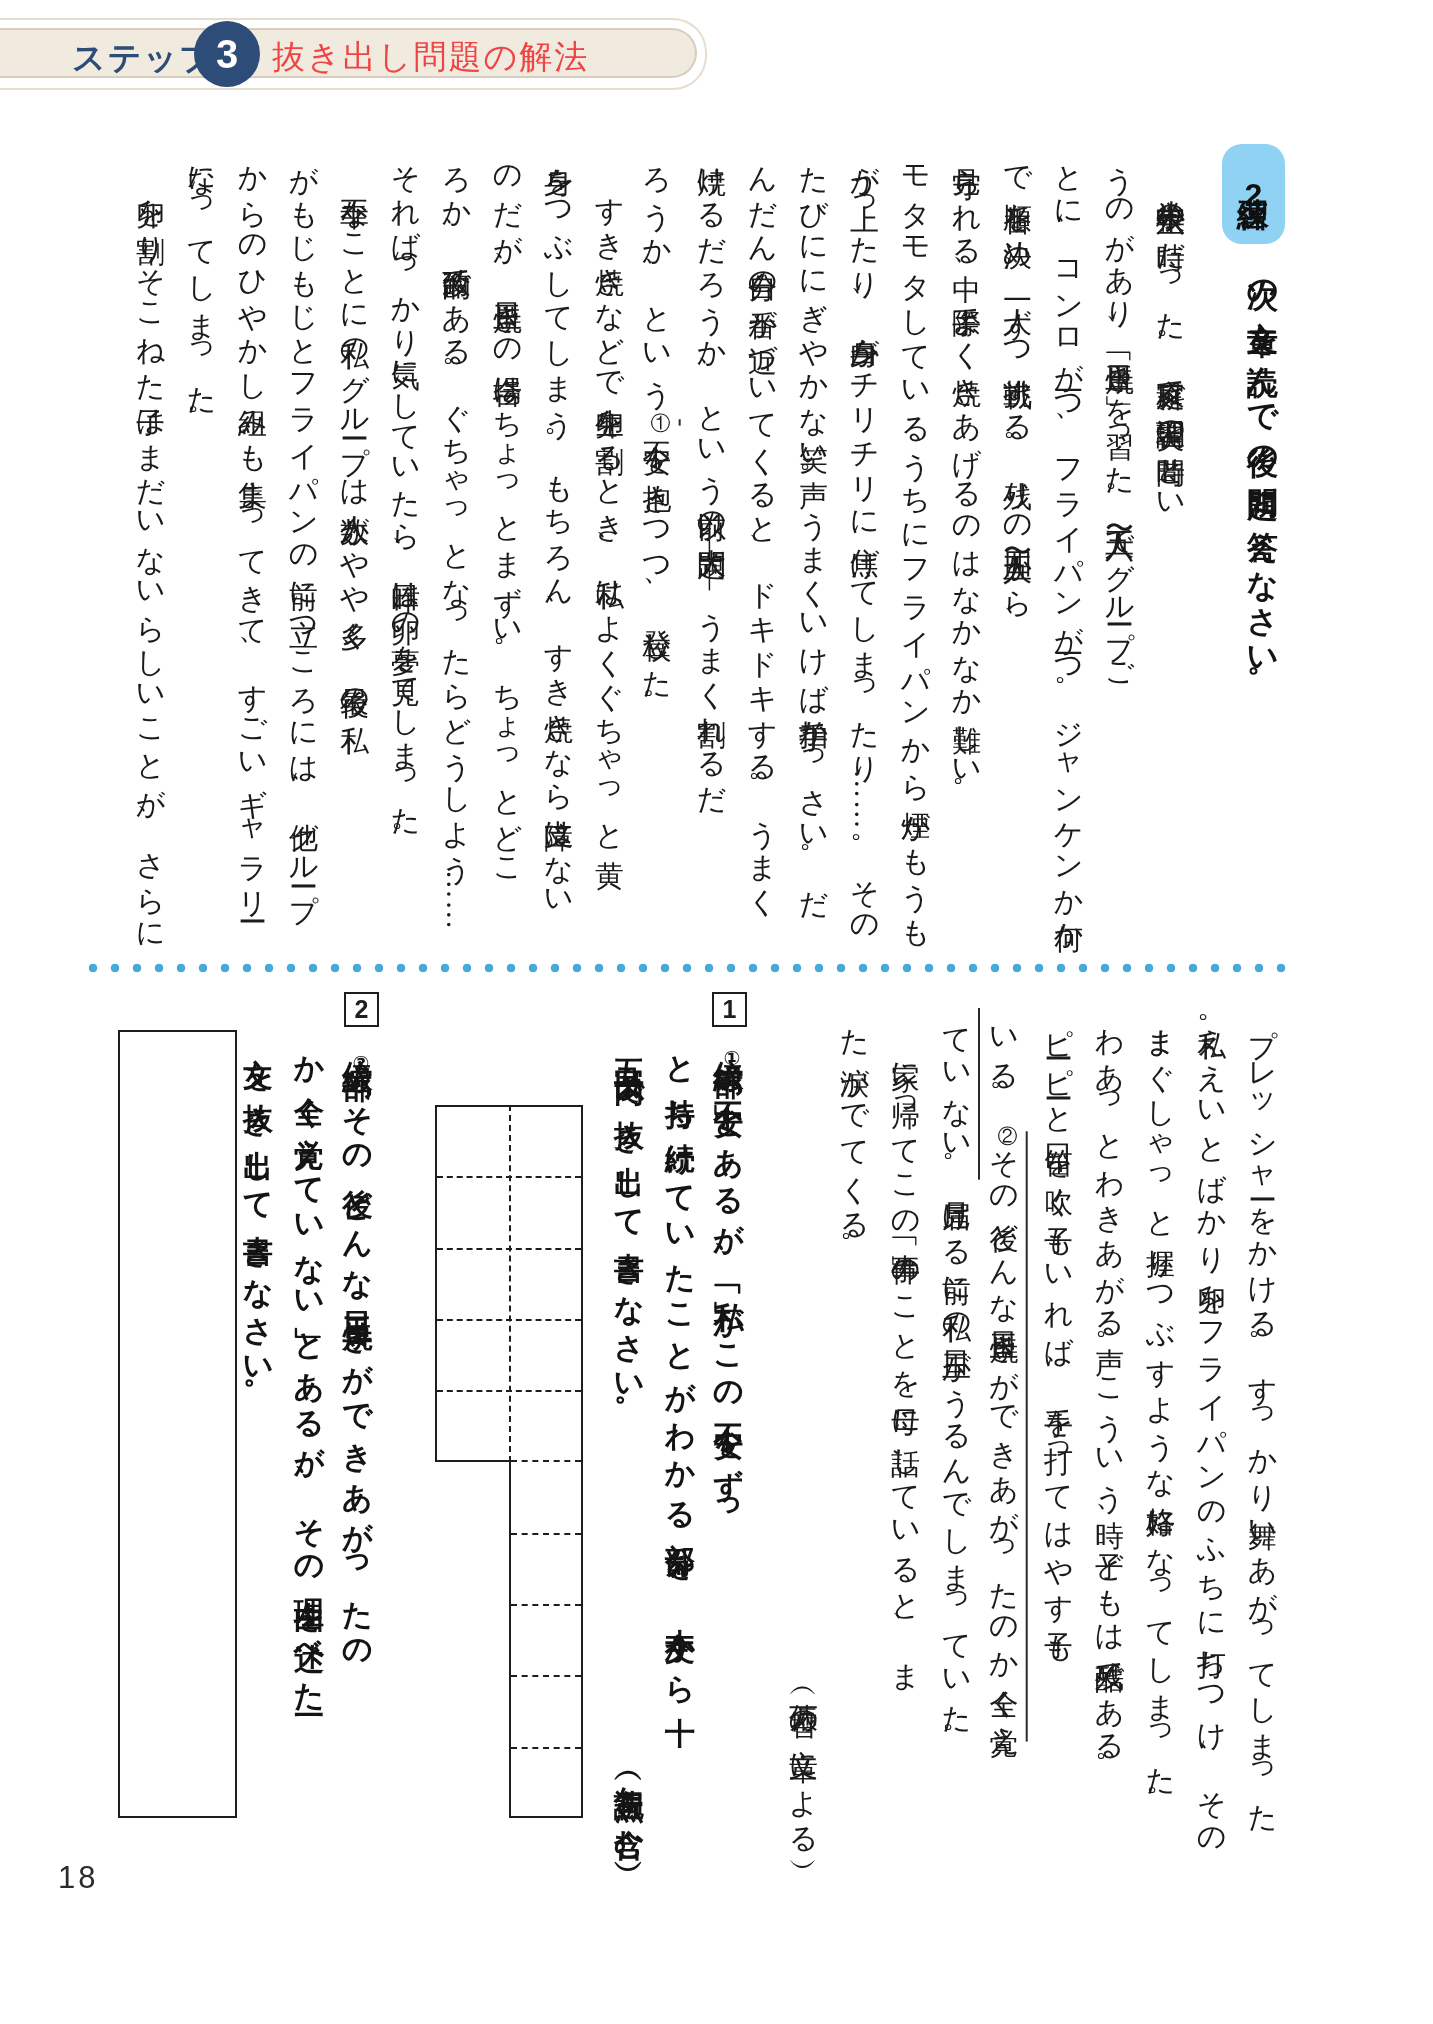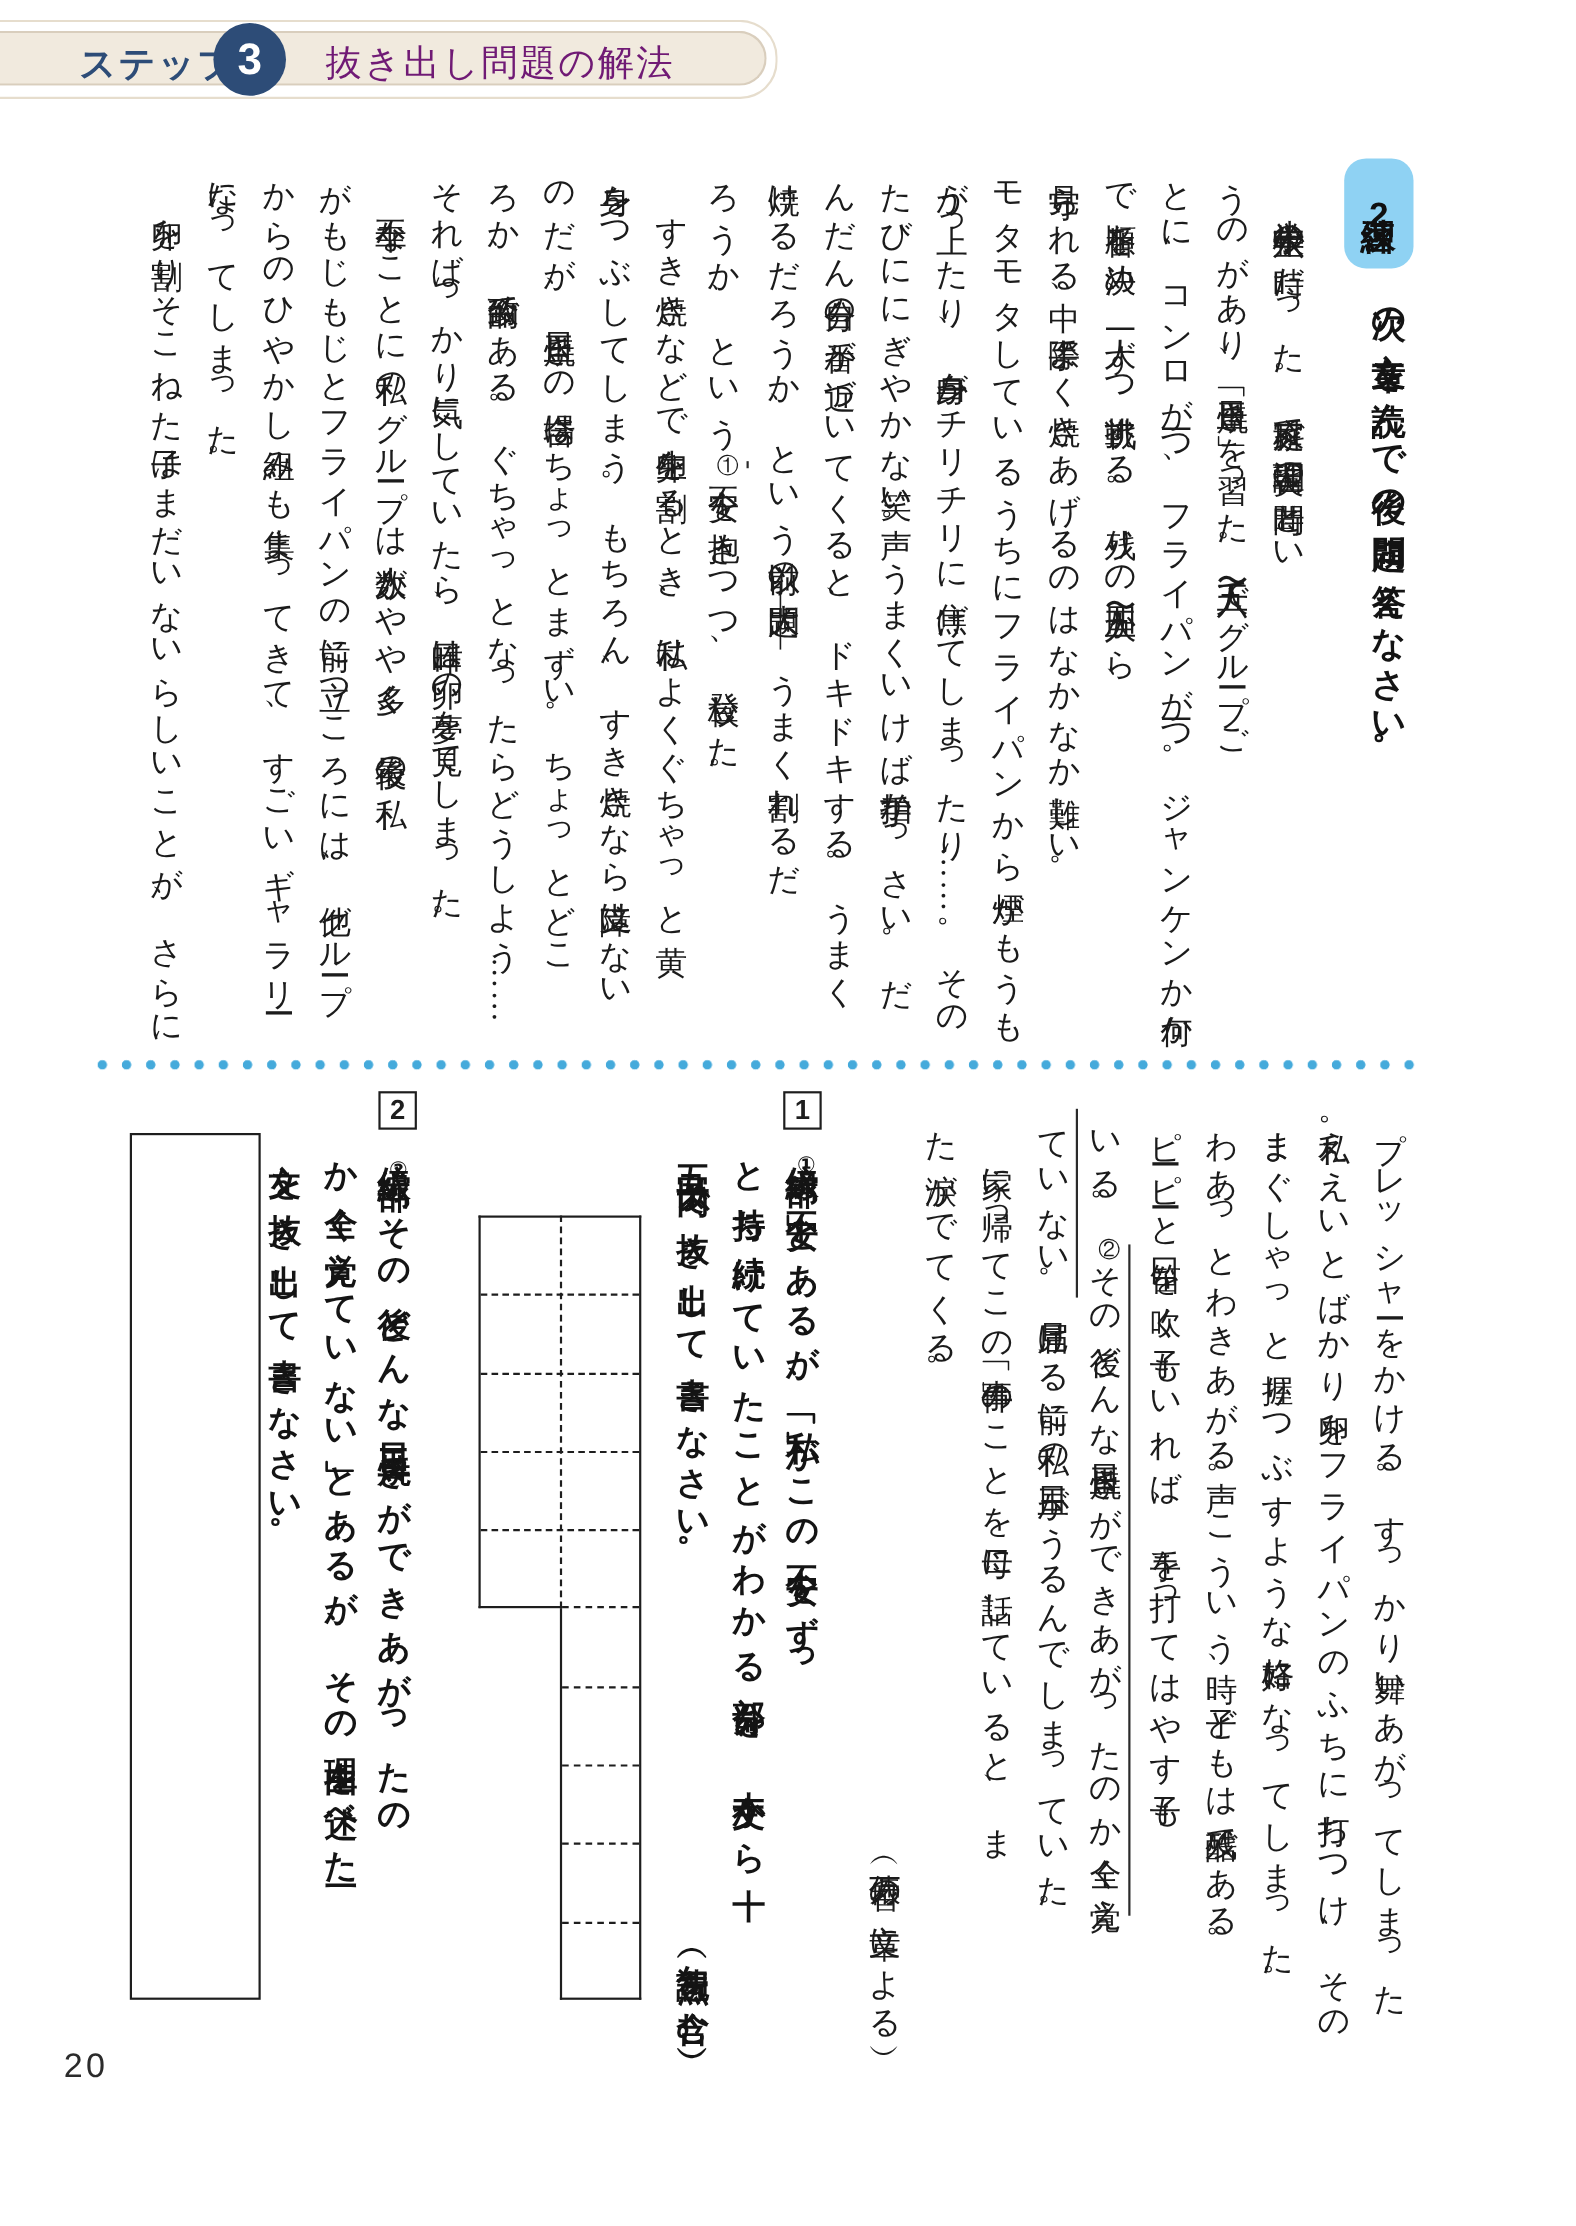--- a/index.html
+++ b/index.html
@@ -11,22 +11,22 @@
              border:2px solid var(--hdr-border2);border-left:none;
              border-radius:0 34px 34px 0;}
   .hdr-bar{position:absolute;left:0;top:28px;width:697px;height:50px;
            background:var(--hdr-bg);border:2px solid var(--hdr-border);border-left:none;
            border-radius:0 25px 25px 0;box-sizing:border-box;}
   .hdr-step{position:absolute;left:72px;top:36px;font-family:"Liberation Sans","DejaVu Sans",sans-serif;
             font-weight:700;font-size:33px;letter-spacing:2px;color:var(--navy);}
   .hdr-circle{position:absolute;left:194px;top:21px;width:66px;height:66px;border-radius:50%;
               background:var(--navy);color:#fff;font-family:"Liberation Sans","DejaVu Sans",sans-serif;
               font-weight:700;font-size:40px;display:flex;align-items:center;justify-content:center;}
-  .hdr-title{position:absolute;left:296px;top:35px;font-family:Liberation Mono, monospace;
-             font-weight:500;font-size:33px;letter-spacing:2px;color:#701a75;}
+  .hdr-title{position:absolute;left:272px;top:35px;font-family:Liberation Mono, monospace;
+             font-weight:500;font-size:33px;letter-spacing:2px;color:#ef4444;}
 
   
   .ex-badge{position:absolute;left:1222px;top:144px;width:63px;height:100px;border-radius:20px;
             background:var(--badge);display:flex;align-items:center;justify-content:center;}
   .ex-badge-text{writing-mode:vertical-rl;text-orientation:upright;
                  font-family:"Liberation Sans","DejaVu Sans",sans-serif;font-weight:700;
                  font-size:32px;letter-spacing:2px;color:#101010;}
   .instruction{position:absolute;right:145px;top:256px;height:700px;
                writing-mode:vertical-rl;text-orientation:mixed;
                font-family:"Liberation Sans","DejaVu Sans",sans-serif;font-weight:700;
@@ -153,14 +153,14 @@
     <span>2</span>
   </div>
   <div id="q2cols" class="vblock" style="right:1047px;top:1035px;height:810px;">
       <div class="qcol" style="letter-spacing: 5.22px;"><span>傍線部</span><span class="num">②</span><span>「その後どんな目玉焼きができあがったの</span></div>
       <div class="qcol" style="letter-spacing: 3.75px;"><span>か全く覚えていない」とあるが、その理由を述べた一</span></div>
       <div class="qcol" style="letter-spacing: 5.6px;"><span>文を抜き出して書きなさい。</span></div>
     </div>
 
   <div class="ansbox"></div>
 
-  <div class="pagenum">20</div>
+  <div class="pagenum">18</div>
 </div>
 
 </body></html>

